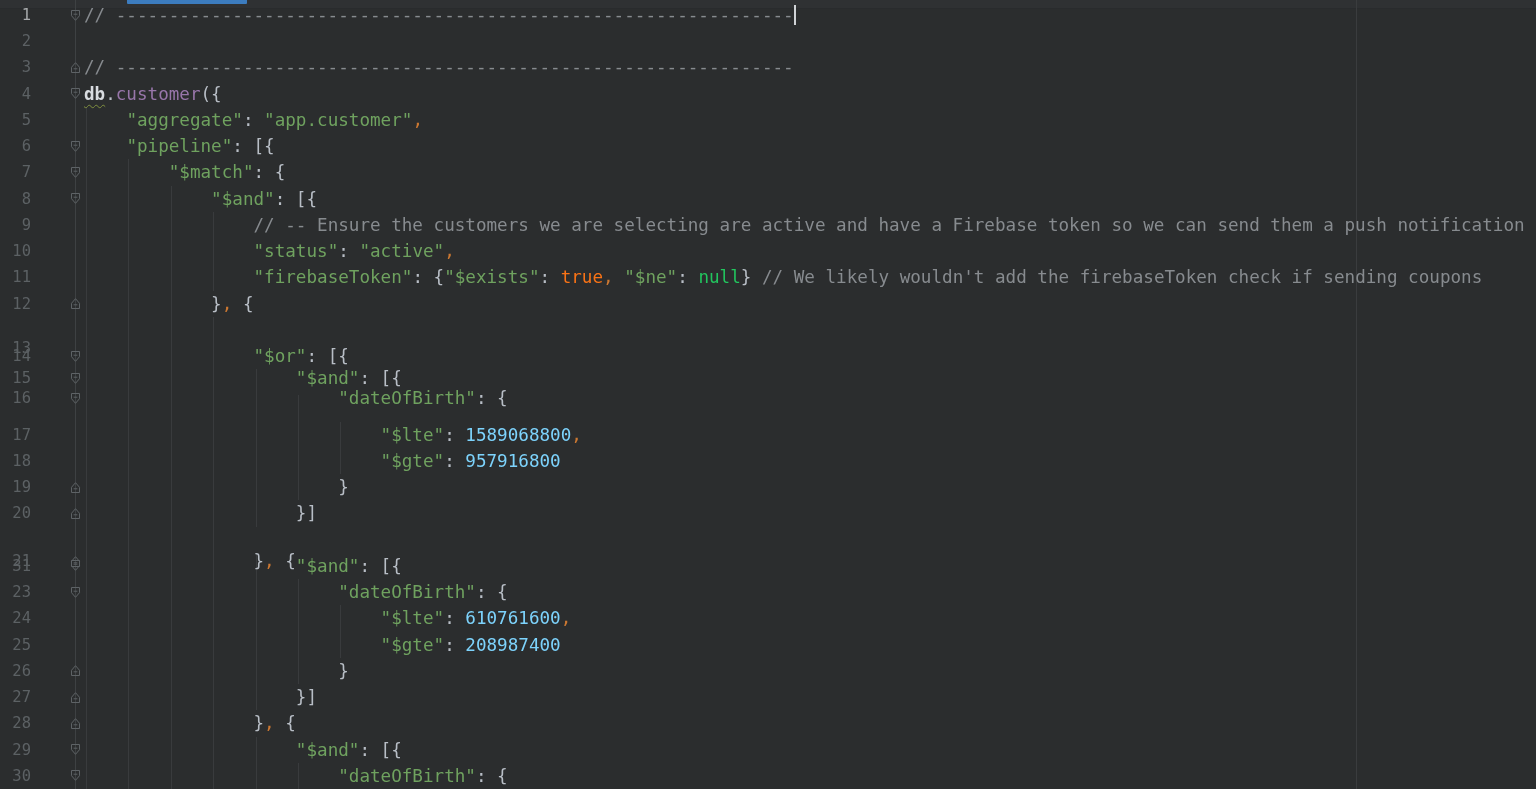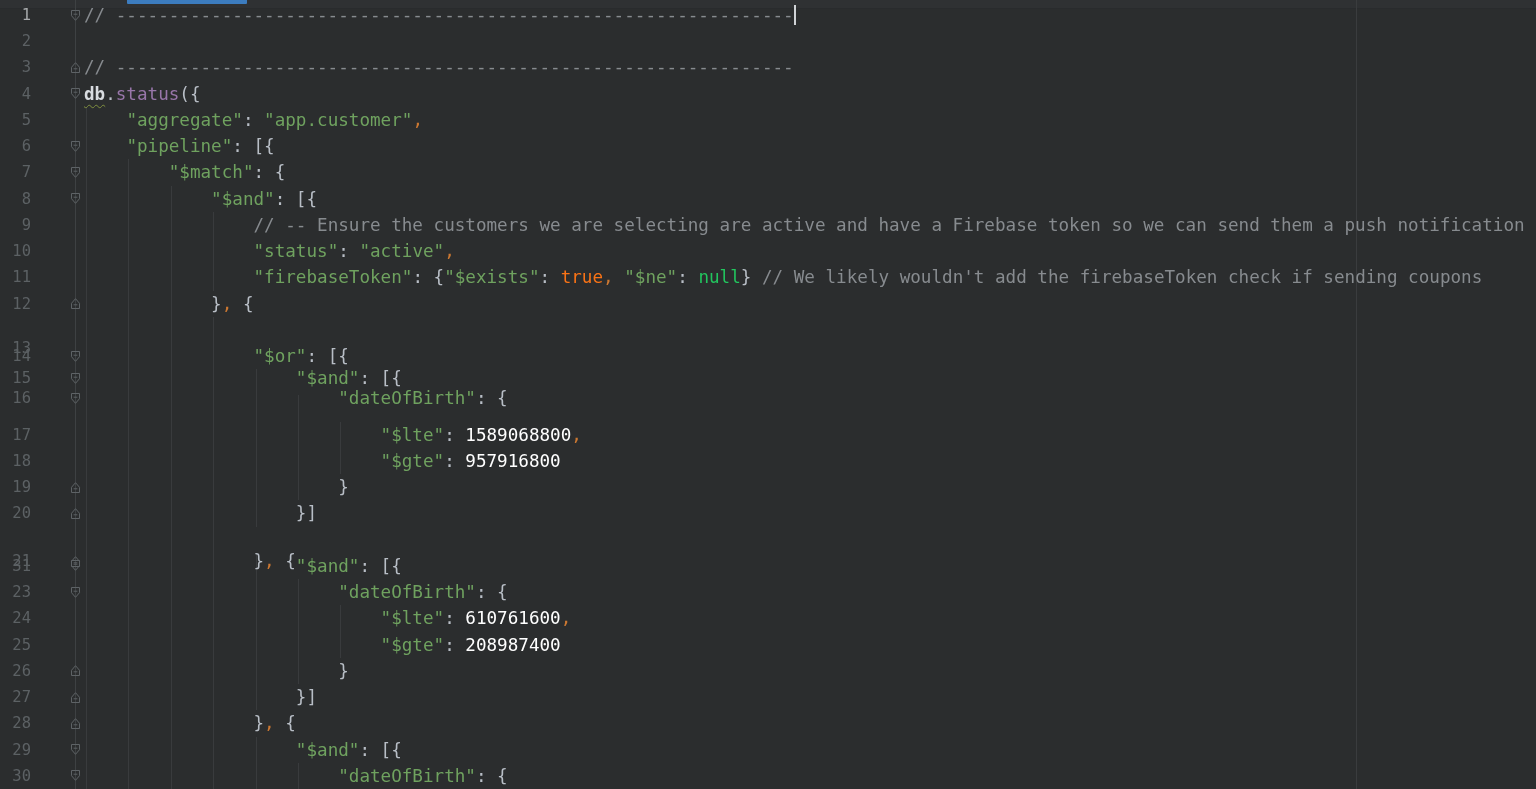--- a/index.html
+++ b/index.html
@@ -22,21 +22,21 @@
   .lnum.current{color:#a6a9ab;}
   .fold{position:absolute;left:69px;top:6.5px;}
   pre.code{
     position:absolute;left:84px;top:0;margin:0;
     font-size:17.6px;line-height:26.23px;white-space:pre;
     color:#b8bec6;
   }
   .t-cm{color:#878b8f;}
   .t-s{color:#6fa25f;}
   .t-p{color:#b8bec6;}
-  .t-n{color:#ffffff;}
+  .t-n{color:#7dd3fc;}
   .t-bool{color:#f97316;}
   .t-null{color:#22c55e;}
   .t-comma{color:#cc7832;}
   .t-fn{color:#9876aa;}
   .t-obj{
     color:#d9dce0;font-weight:bold;
     text-decoration:underline wavy #7f8f3f 1px;text-underline-offset:4px;
   }
   .caret{position:absolute;width:2px;height:20px;background:#d0d3d6;}
 </style>
@@ -82,21 +82,21 @@
           <line x1="4.6" y1="7.8" x2="8.4" y2="7.8" stroke="#5e6366"></line>
         </svg>
         <pre class="code"><span class="t-cm">// ----------------------------------------------------------------</span></pre>
       </div>
       <div class="row" style="top: 80.699px;">
         <span class="lnum">4</span>
         <svg class="fold" width="13" height="13">
           <path d="M2.5 1.5 h8 v5.2 l-4 4.6 l-4 -4.6 z" fill="none" stroke="#5e6366"></path>
           <line x1="4.6" y1="5.2" x2="8.4" y2="5.2" stroke="#5e6366"></line>
         </svg>
-        <pre class="code"><span class="t-obj">db</span><span class="t-p">.</span><span class="t-fn">status</span><span class="t-p">({</span></pre>
+        <pre class="code"><span class="t-obj">db</span><span class="t-p">.</span><span class="t-fn">customer</span><span class="t-p">({</span></pre>
       </div>
       <div class="row" style="top: 106.932px;">
         <span class="lnum">5</span>
         <pre class="code"><span class="t-p">    </span><span class="t-s">"aggregate"</span><span class="t-p">: </span><span class="t-s">"app.customer"</span><span class="t-comma">,</span></pre>
       </div>
       <div class="row" style="top: 133.165px;">
         <span class="lnum">6</span>
         <svg class="fold" width="13" height="13">
           <path d="M2.5 1.5 h8 v5.2 l-4 4.6 l-4 -4.6 z" fill="none" stroke="#5e6366"></path>
           <line x1="4.6" y1="5.2" x2="8.4" y2="5.2" stroke="#5e6366"></line>

